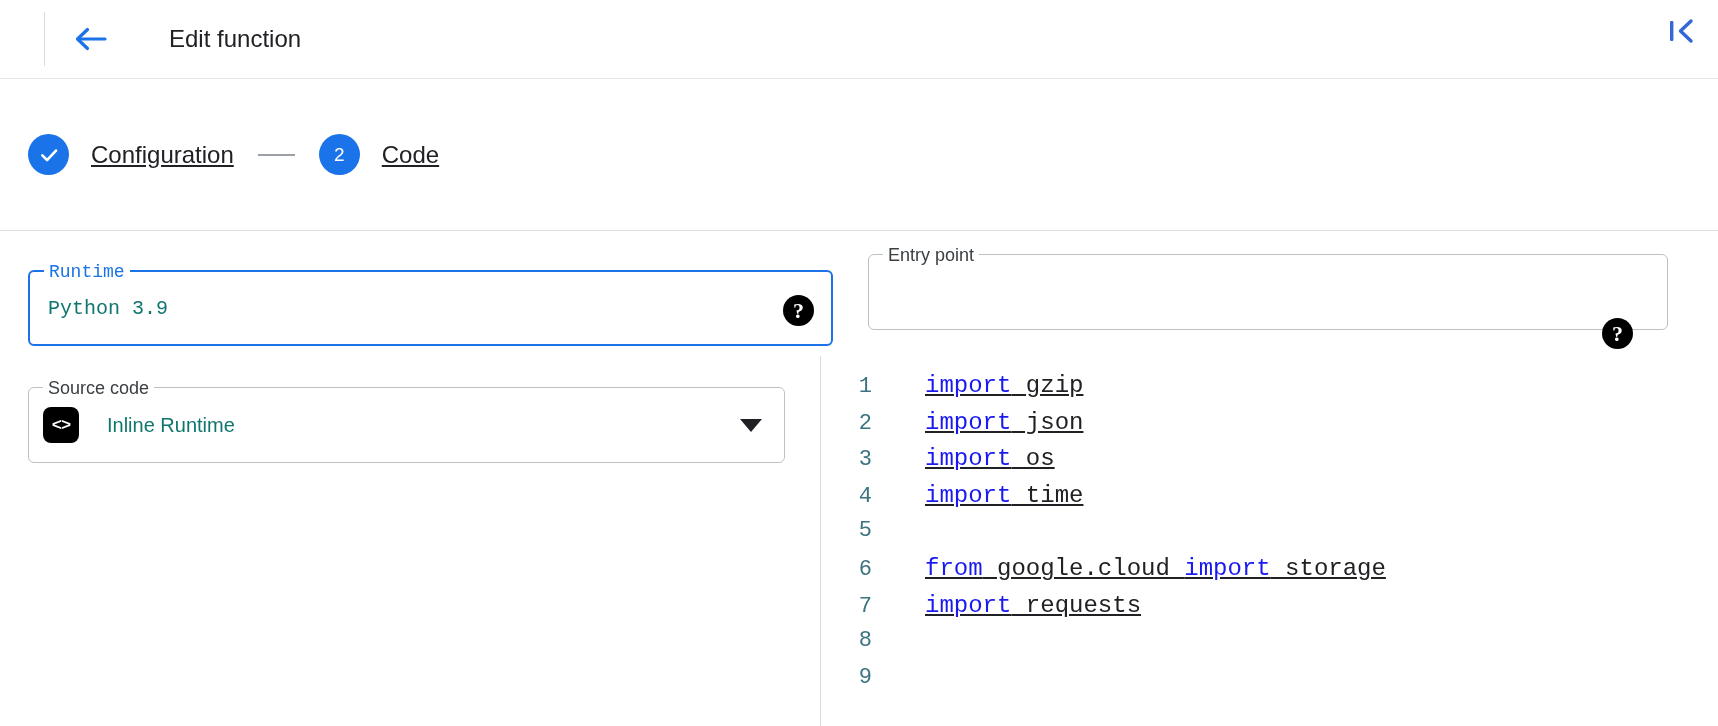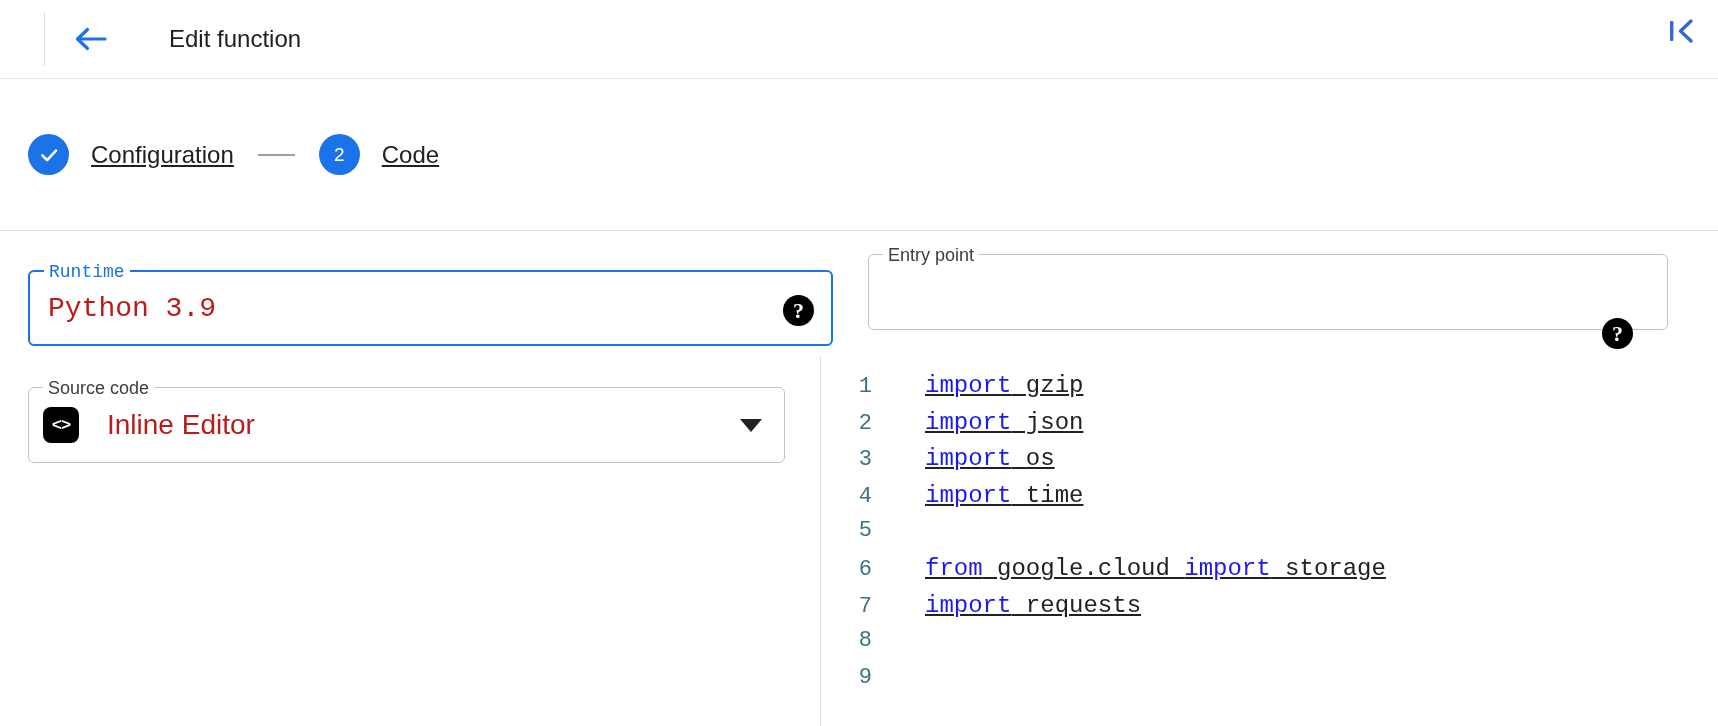--- a/index.html
+++ b/index.html
@@ -78,21 +78,21 @@
     font-family: Liberation Mono, monospace;
   }
   .field-legend {
     position: absolute; top: -11px; left: 14px;
     background: #fff; padding: 0 5px;
     font-size: 18px; line-height: 22px;
     color: #3c4043; white-space: nowrap;
   }
   .field.focused .field-legend { color: #1a73e8; font-weight: 500; }
   .field-value {
-    font-size: 28px; color: #b91c1c; padding-left: 18px; white-space: nowrap;
+    font-size: 20px; color: #0f766e; padding-left: 18px; white-space: nowrap;
     flex: 1 1 auto; overflow: hidden;
   }
   .caret {
     width: 0; height: 0; margin-right: 22px;
     border-left: 11px solid transparent;
     border-right: 11px solid transparent;
     border-top: 13px solid #202124;
     cursor: pointer; flex: 0 0 auto;
   }
   .help-icon {
@@ -206,21 +206,21 @@
     <span class="help-icon" id="runtime-help">?</span>
 
     <div class="field" id="entrypoint-field">
       <span class="field-legend">Entry point</span>
       <span class="help-icon" id="entrypoint-help">?</span>
     </div>
 
     <div class="field" id="sourcecode-field">
       <span class="field-legend">Source code</span>
       <span class="code-chip">&lt;&gt;</span>
-      <span class="field-value">Inline Editor</span>
+      <span class="field-value">Inline Runtime</span>
       <span class="caret"></span>
     </div>
 
     <div class="file-list">
 
       
 
       
     </div>
 

